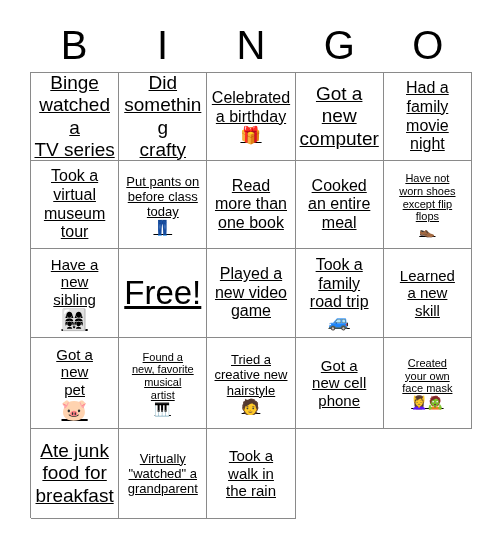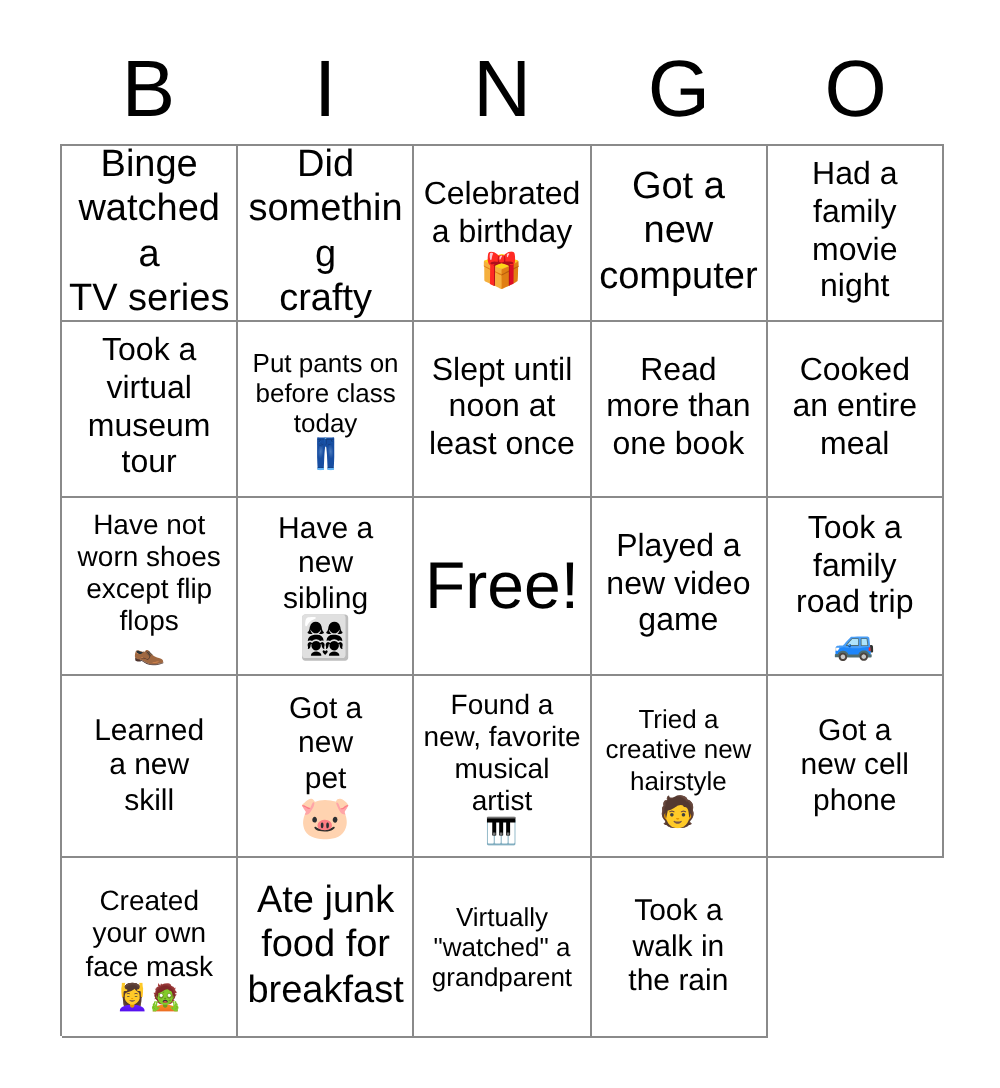--- a/index.html
+++ b/index.html
@@ -51,20 +51,21 @@
     top: 72px;
     width: 442px;
     height: 446px;
     box-sizing: border-box;
     border-top: 1px solid #8a8a8a;
     border-left: 1px solid #8a8a8a;
     display: grid;
     grid-template-columns: repeat(5, 1fr);
     grid-template-rows: 88px 88px 89px 91px 90px;
     background: #ffffff;
+    text-decoration: underline;
   }
 
   .cell {
     box-sizing: border-box;
     border-right: 1px solid #8a8a8a;
     border-bottom: 1px solid #8a8a8a;
     display: flex;
     flex-direction: column;
     align-items: center;
     justify-content: center;
@@ -82,21 +83,21 @@
     white-space: pre-line;
   }
 
   .cell-emoji {
     display: block;
     line-height: 1.0;
     margin-top: 1px;
   }
 
   
-  .fs-xs .cell-text { font-size: 14px; }
+  .fs-xs .cell-text { font-size: 11px; }
   .fs-xs .cell-emoji { font-size: 13px; }
 
   .fs-sm .cell-text { font-size: 13px; }
   .fs-sm .cell-emoji { font-size: 15px; }
 
   .fs-md .cell-text { font-size: 16px; }
   .fs-md .cell-emoji { font-size: 17px; }
 
   .fs-lg .cell-text { font-size: 19px; }
   .fs-lg .cell-emoji { font-size: 19px; }
@@ -152,25 +153,20 @@
 museum
 tour</span>
       </div>
       <div class="cell fs-sm">
         <span class="cell-text">Put pants on
 before class
 today</span>
         <span class="cell-emoji">👖</span>
       </div>
       <div class="cell fs-md">
-        <span class="cell-text">Slept until
-noon at
-least once</span>
-      </div>
-      <div class="cell fs-md">
         <span class="cell-text">Read
 more than
 one book</span>
       </div>
       <div class="cell fs-md">
         <span class="cell-text">Cooked
 an entire
 meal</span>
       </div>
       <div class="cell fs-xs">

